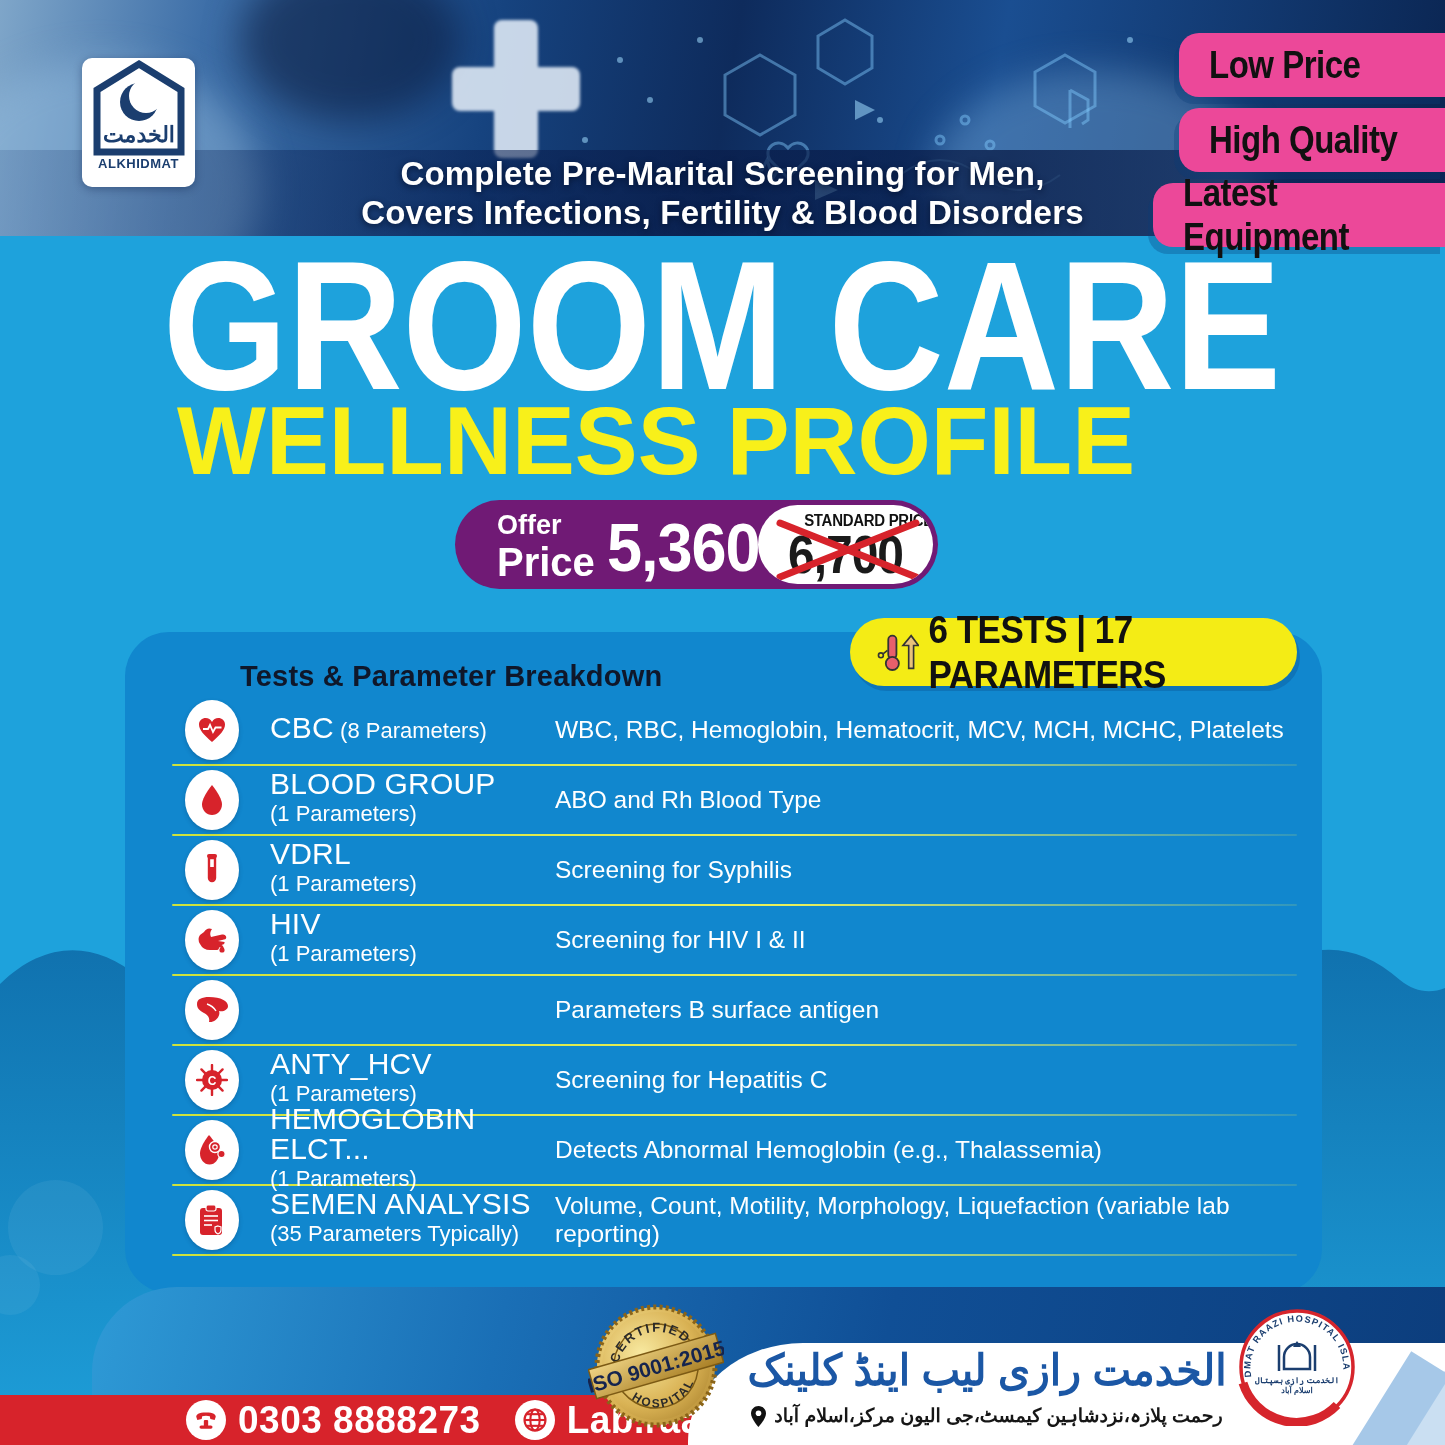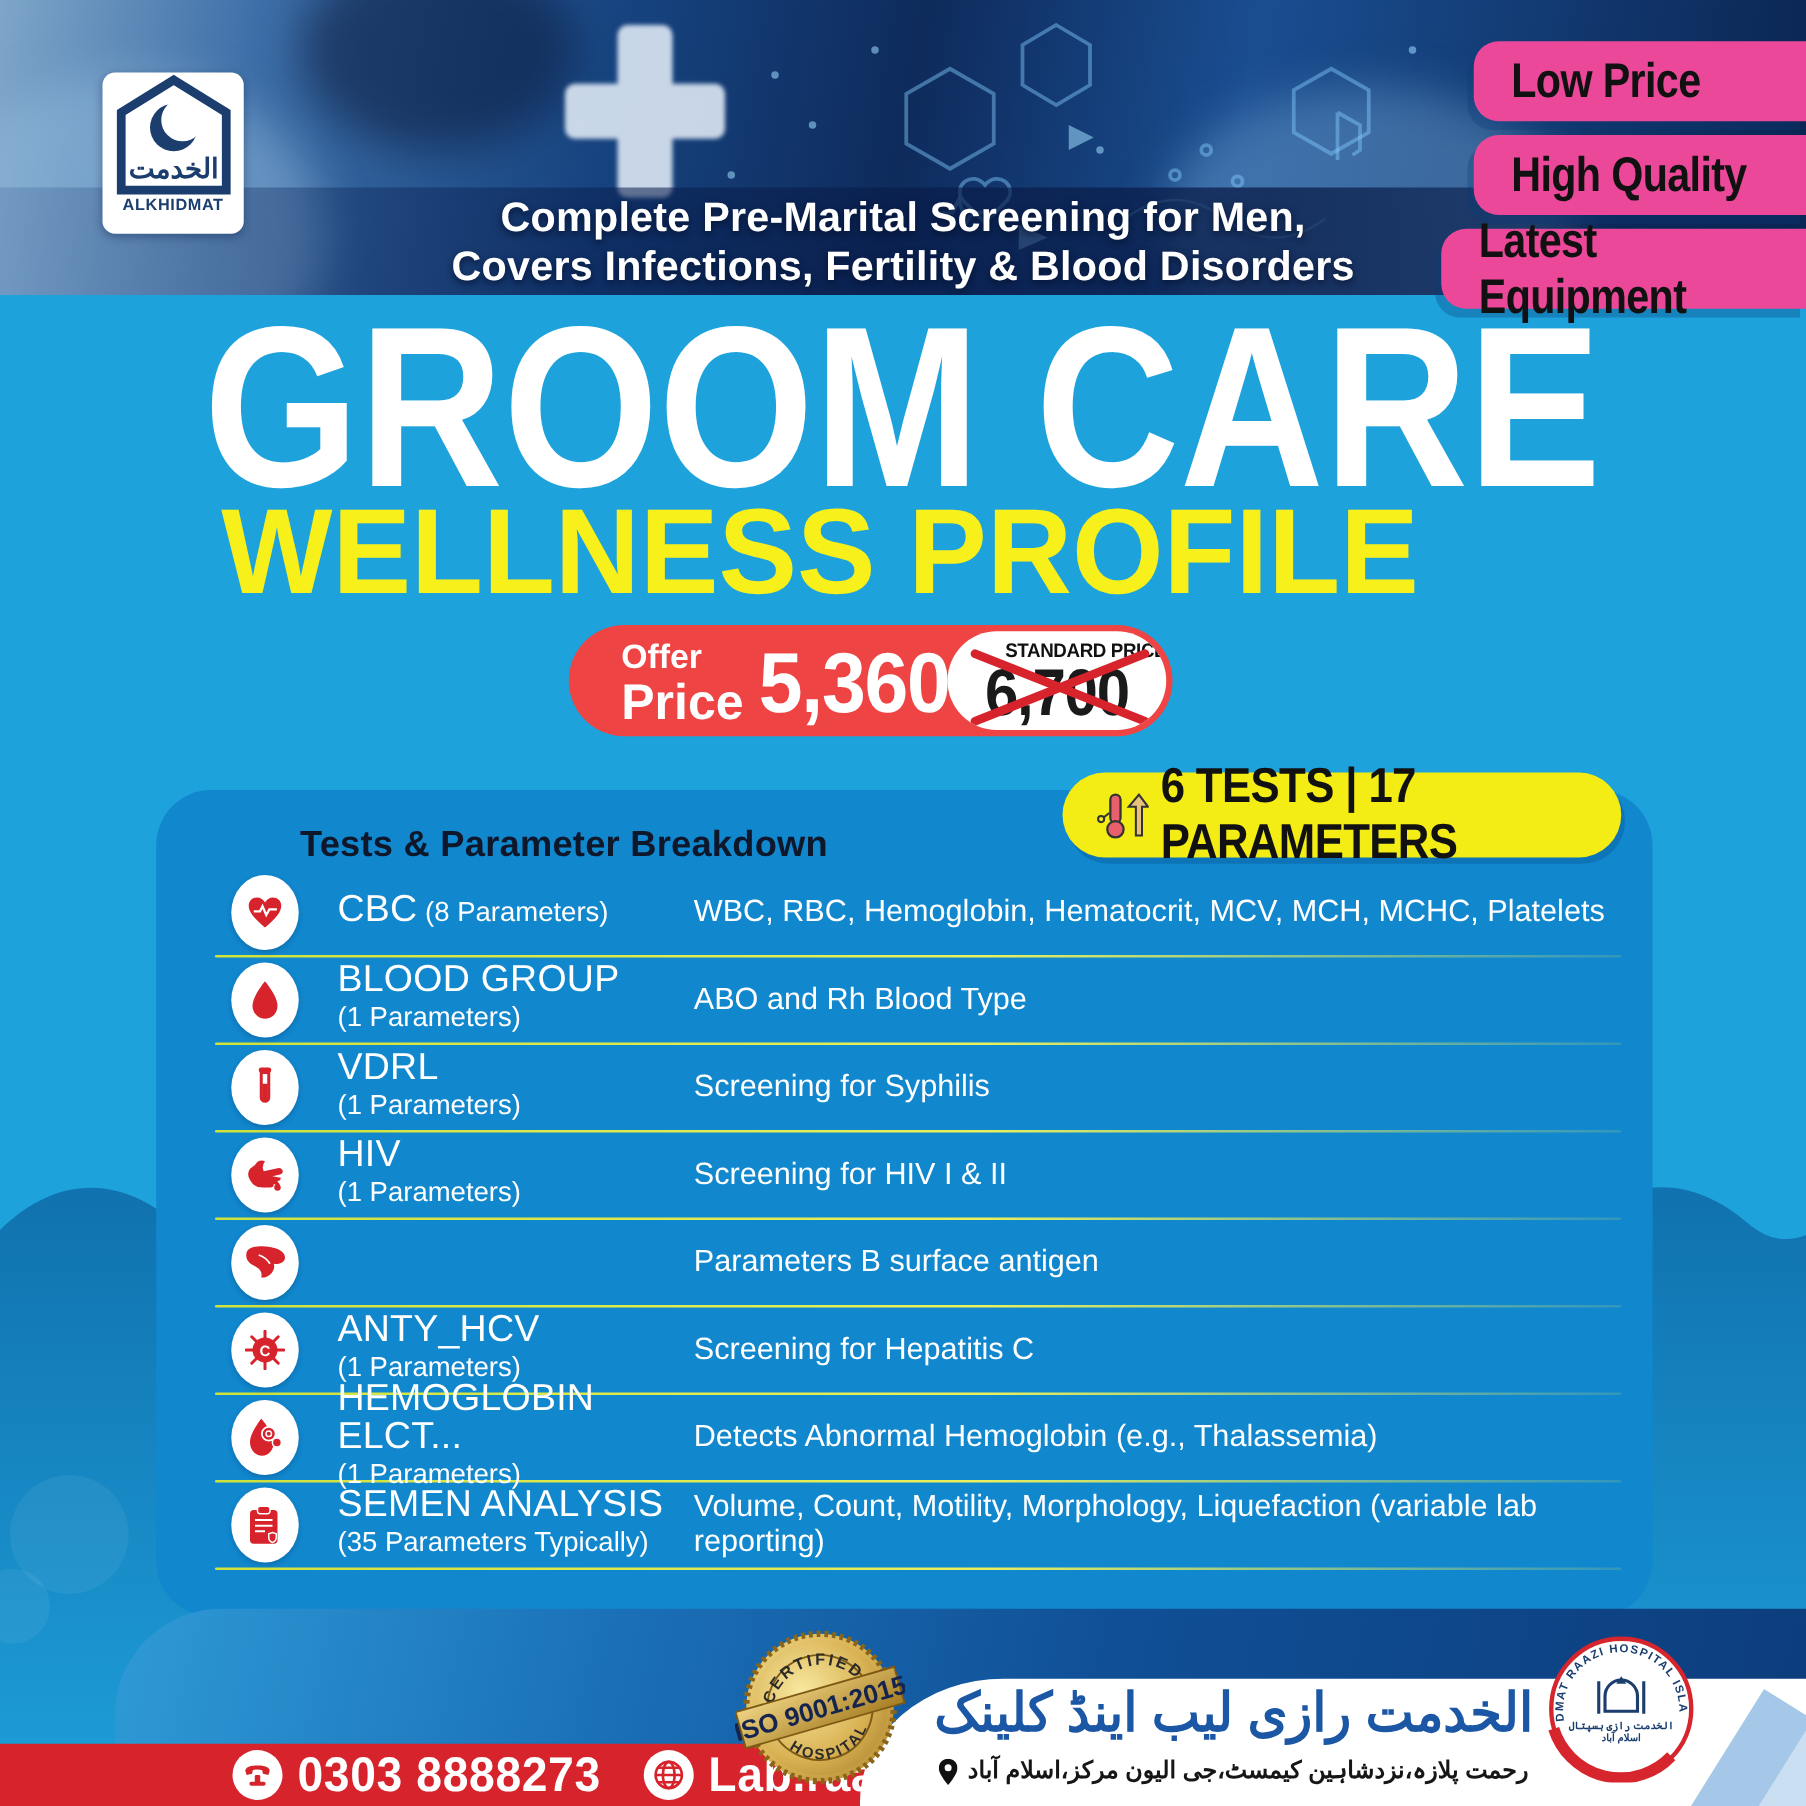--- a/index.html
+++ b/index.html
@@ -29,21 +29,21 @@
   
   .ribbon{right:0;height:64px;background:#ec4899;border-radius:20px 0 0 20px;
     display:flex;align-items:center;padding-left:30px;box-shadow:-5px 7px 0 rgba(9,58,120,.30);}
   .ribbon span{font-size:33px;font-weight:900;color:#111;letter-spacing:-.5px;transform:scaleY(1.18);transform-origin:left center;}
   .r1{top:33px;width:236px;} .r2{top:108px;width:236px;} .r3{top:183px;width:262px;}
 
   
   .title-svg{left:0;top:238px;}
 
   
-  .offer{left:455px;top:500px;width:483px;height:89px;background:#ef4444;border-radius:45px;}
+  .offer{left:455px;top:500px;width:483px;height:89px;background:#701a75;border-radius:45px;}
   .offer-words{position:absolute;left:42px;top:12px;color:#fff;line-height:1;}
   .offer-words .w1{font-size:27px;font-weight:bold;}
   .offer-words .w2{font-size:40px;font-weight:bold;margin-top:3px;}
   .offer-amount{position:absolute;left:152px;top:8px;color:#fff;font-size:63px;font-weight:900;
     transform:scaleY(1.08);transform-origin:left top;letter-spacing:-1px;}
   .std-pill{position:absolute;left:303px;top:5px;width:175px;height:79px;background:#fff;border-radius:40px;overflow:hidden;}
   .std-label{position:absolute;left:0;top:7px;width:175px;text-align:right;color:#111;font-size:15px;font-weight:700;
     letter-spacing:-.3px;transform:scaleY(1.05);}
   .std-amount{position:absolute;left:0;top:20px;width:175px;text-align:center;color:#1a1a1a;font-size:48px;font-weight:900;
     transform:scaleY(1.1);transform-origin:center top;letter-spacing:-1px;}

